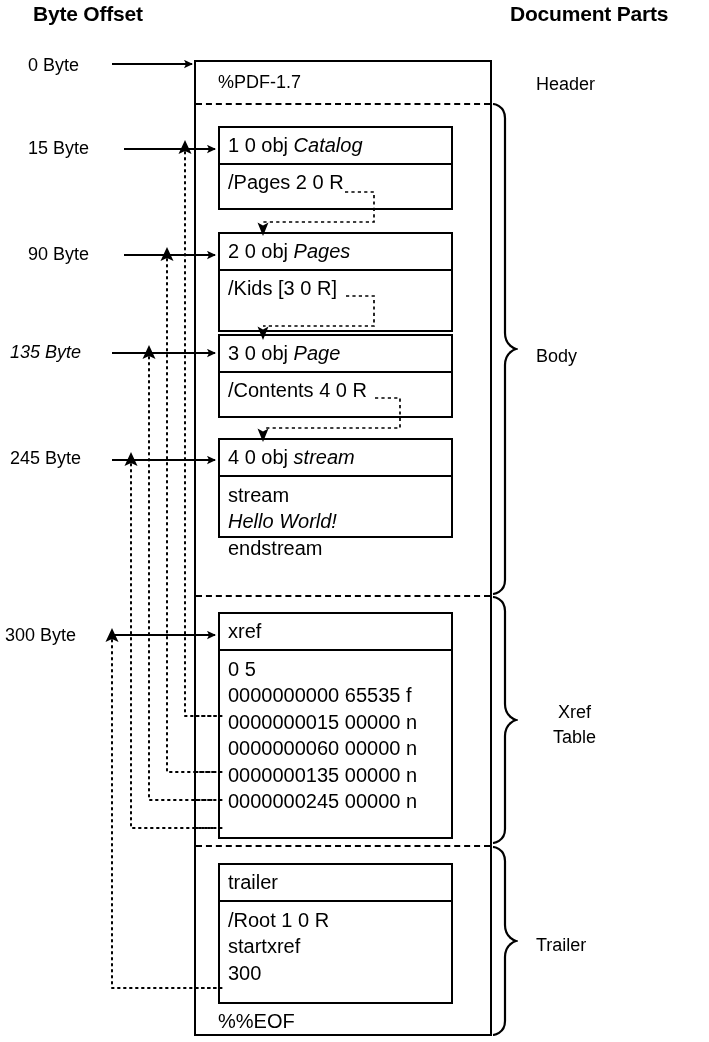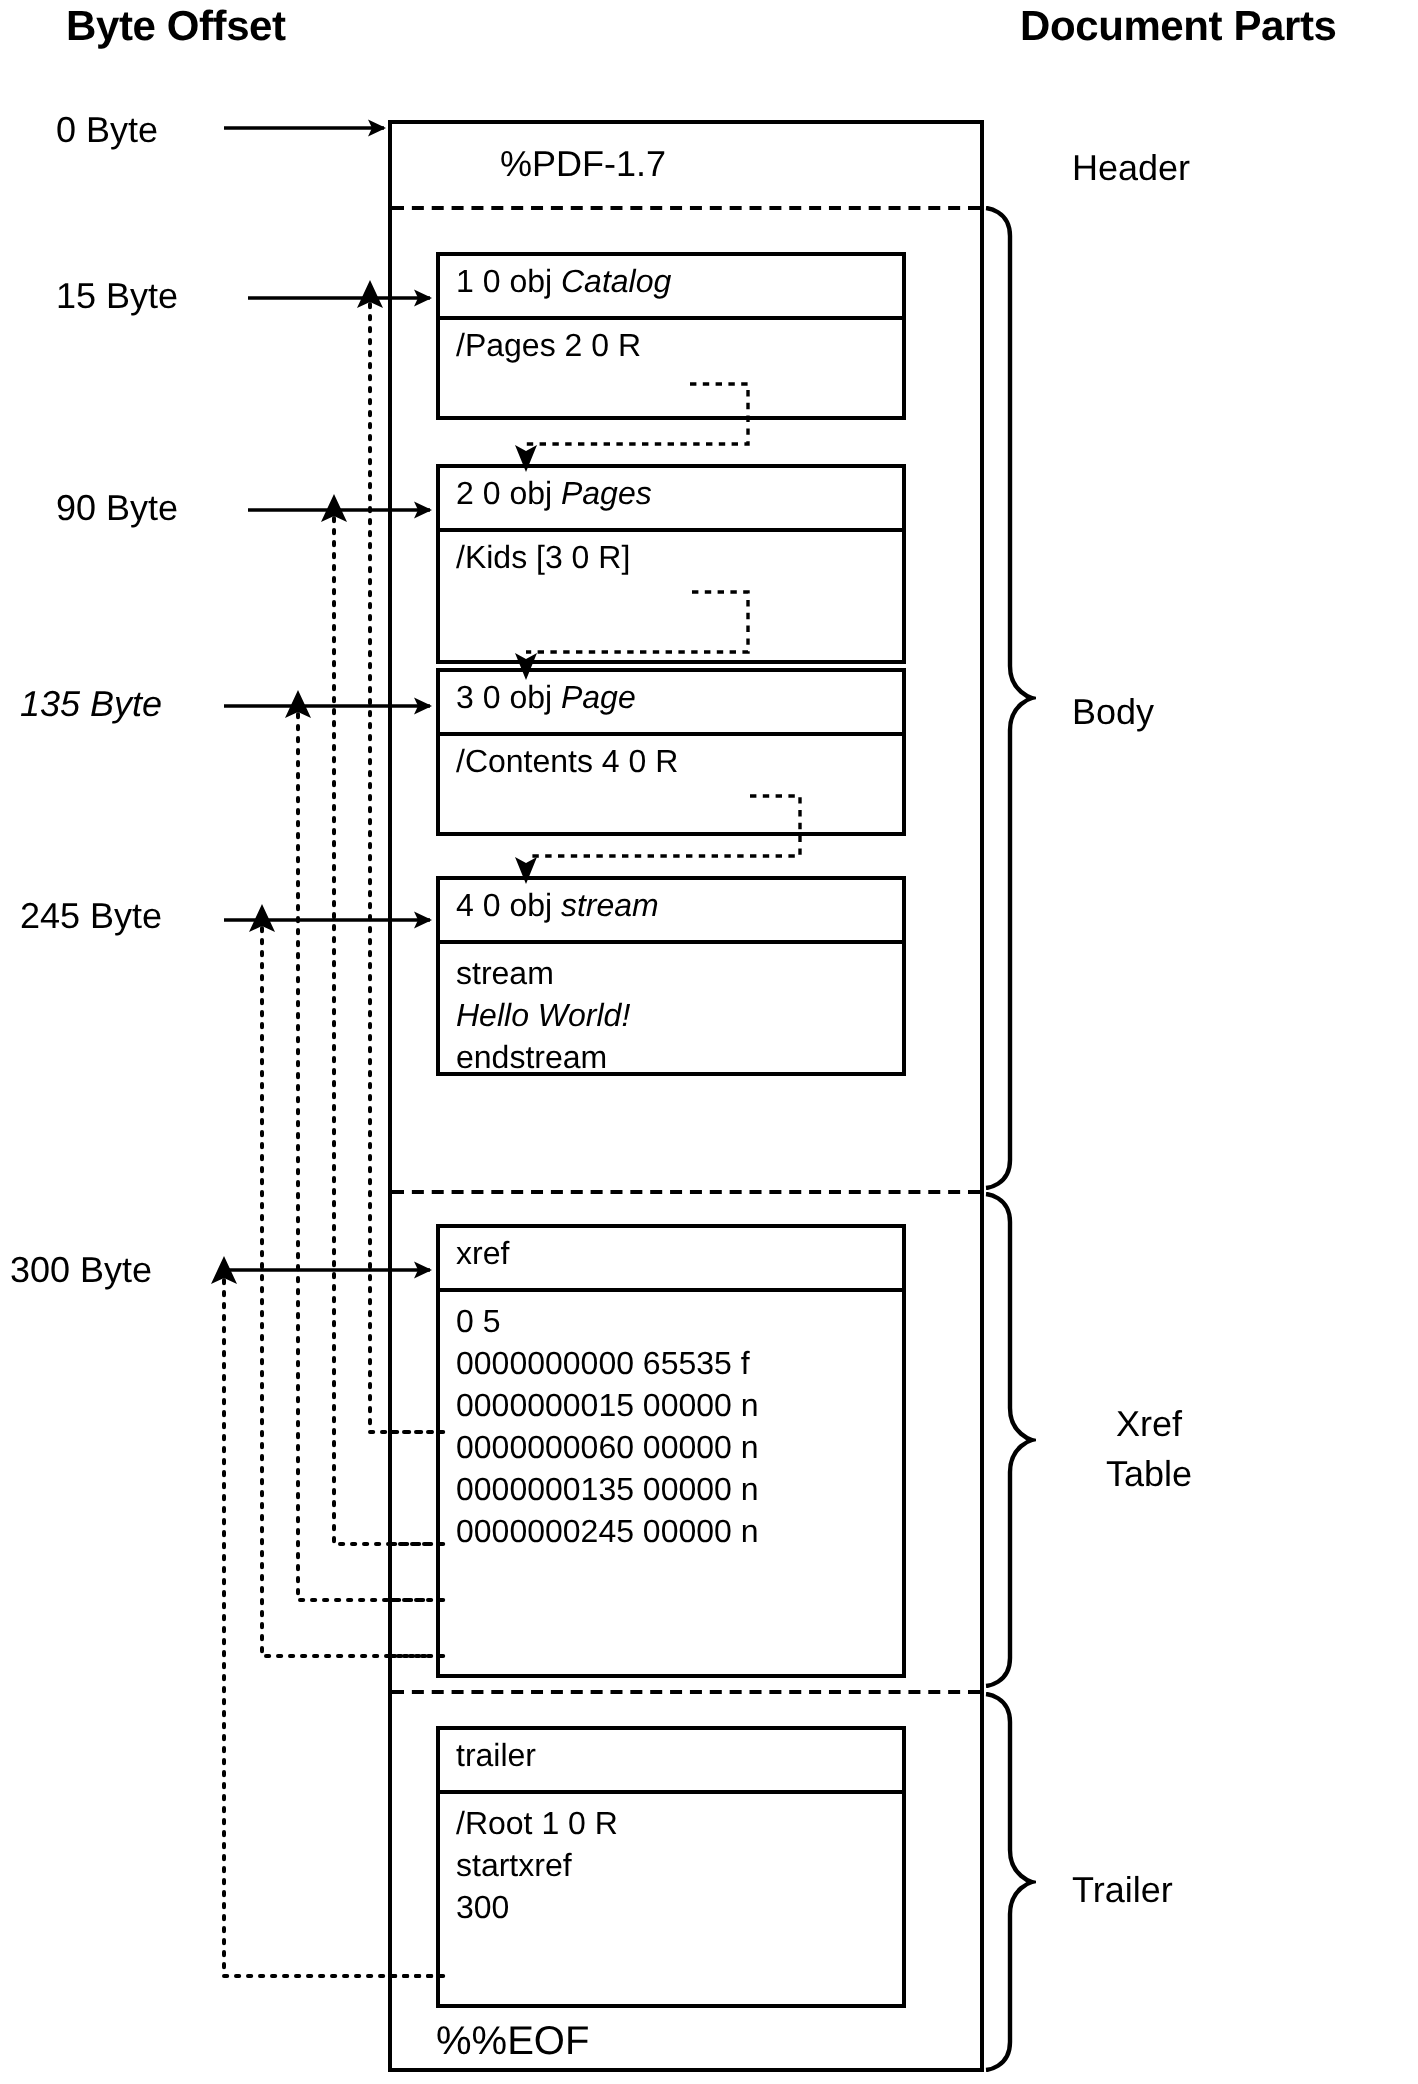--- a/index.html
+++ b/index.html
@@ -43,21 +43,20 @@
     border: 2.5px solid #000;
     background: #fff;
   }
 
   
   #header-text {
     position: absolute;
     left: 218px; top: 72px;
     font-size: 18px;
     white-space: nowrap;
-    margin-left: 32px;
   }
 
   
   .section-sep {
     position: absolute;
     left: 196px;
     width: 294px;
     border-top: 2.5px dashed #000;
     height: 0;
   }
@@ -67,21 +66,21 @@
 
   
   .obj-box {
     position: absolute;
     left: 218px;
     width: 235px;
     border: 2.2px solid #000;
     background: #fff;
   }
   .obj-row {
-    font-size: 16px;
+    font-size: 20px;
     padding: 4px 0 5px 8px;
     white-space: nowrap;
     line-height: 1.30;
   }
   .obj-row.divider { border-top: 2.2px solid #000; }
   .obj-row .it { font-style: italic; }
 
   .multi-row { padding: 5px 0 6px 8px; }
   .multi-row div { line-height: 1.32; white-space: nowrap; }
 

